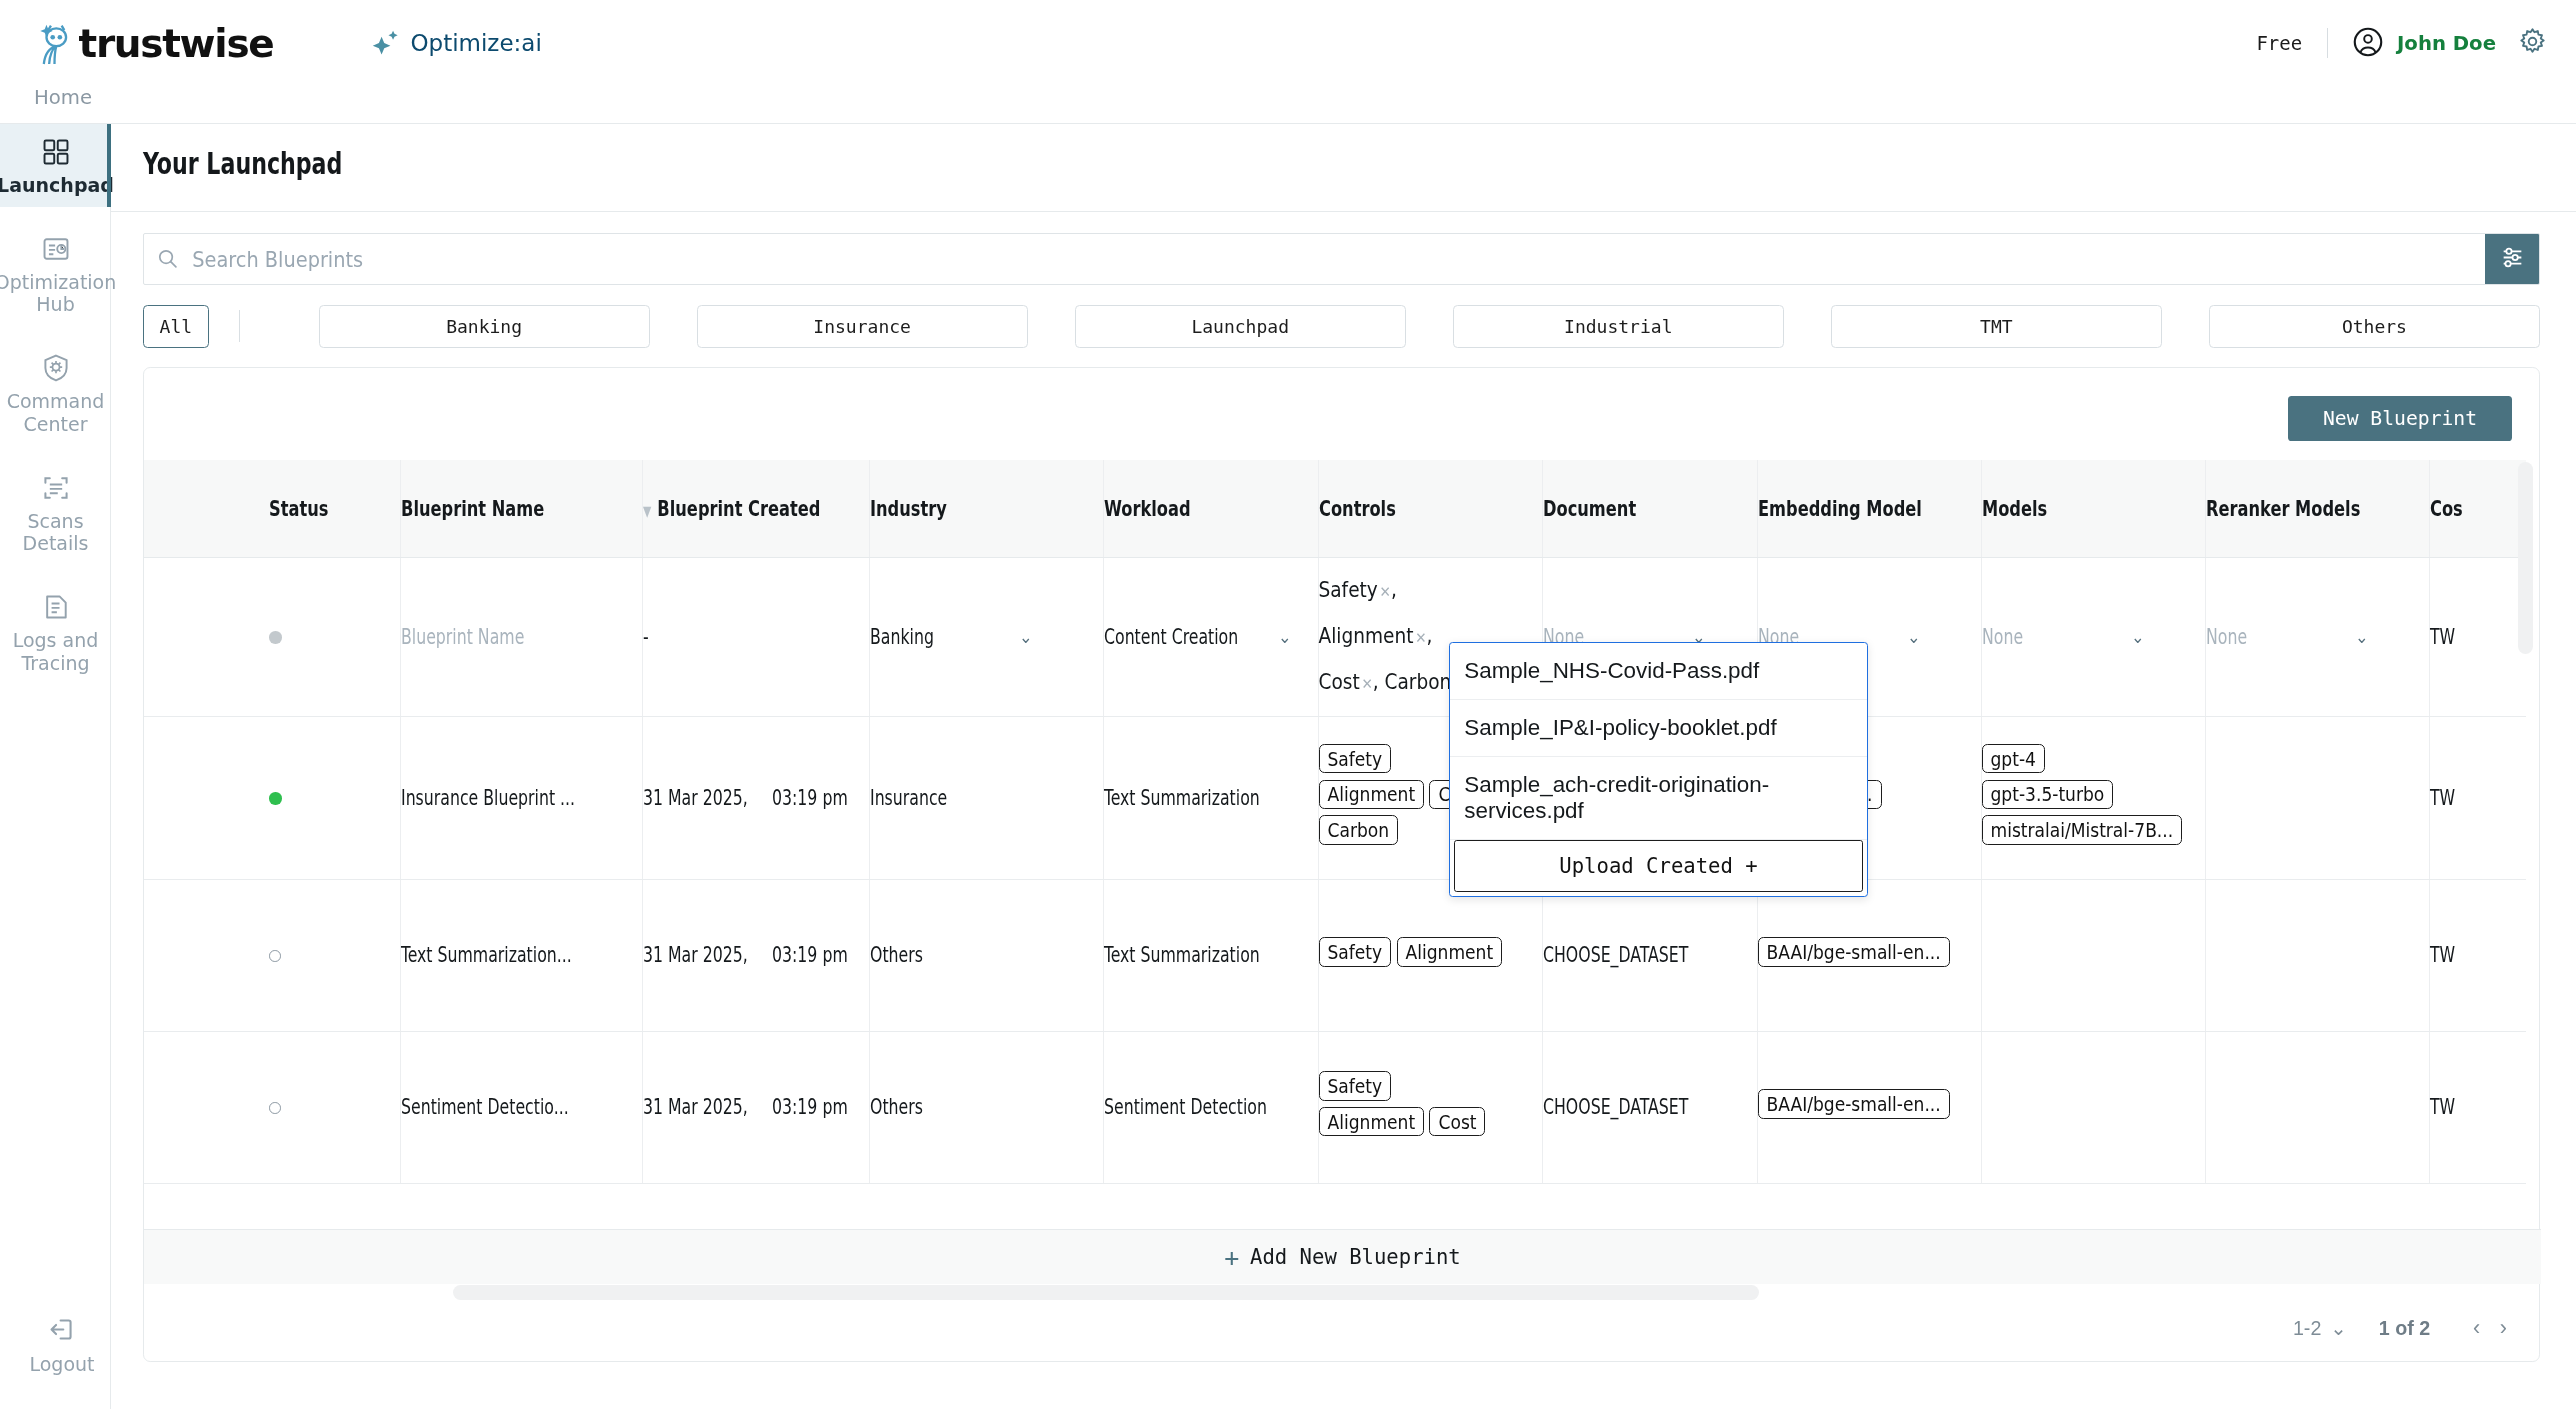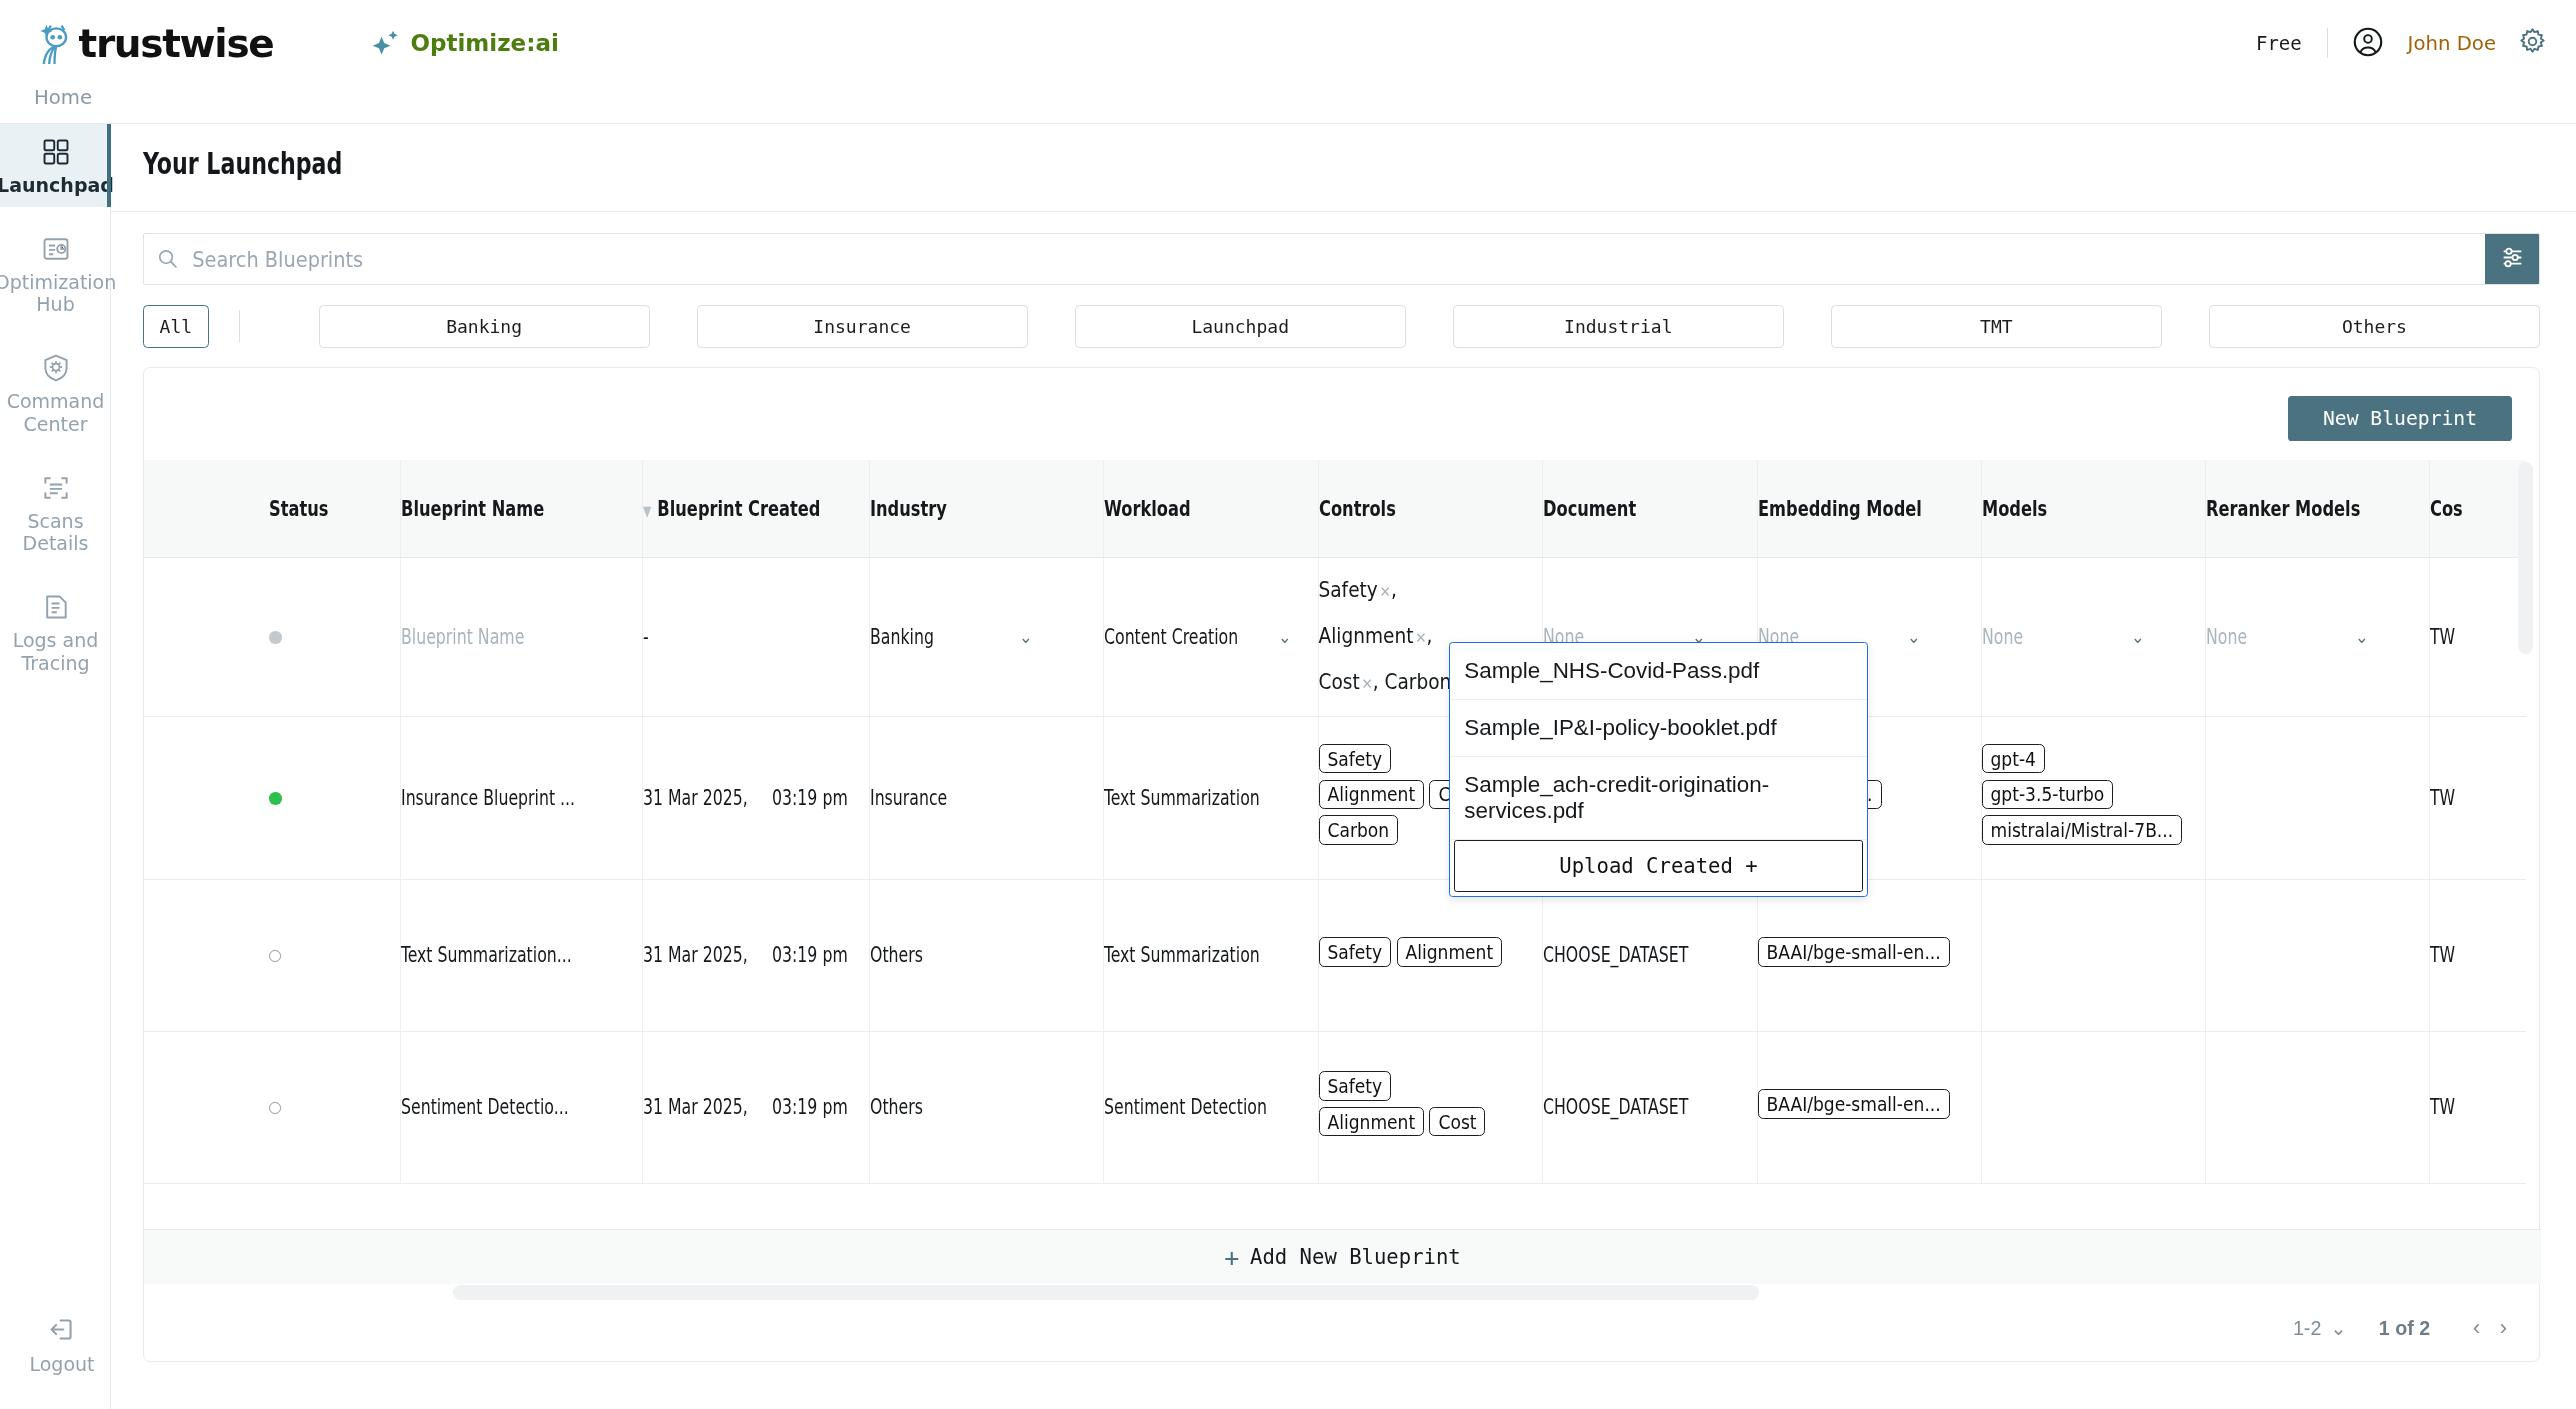--- a/index.html
+++ b/index.html
@@ -19,34 +19,34 @@
   .owl { width: 41px; height: 45px; position: relative; }
   .brand-text {
     font-family: "DejaVu Sans", sans-serif;
     font-weight: bold; font-size: 39px; letter-spacing: -1.3px;
     color: #111; margin-left: 3.6px;
   }
   .optimize-wrap { display: flex; align-items: center; margin-left: 98px; }
   .sparkle { width: 30px; height: 30px; position: relative; }
   .optimize-text {
     font-family: "DejaVu Sans", sans-serif;
-    font-weight: bold; font-size: 23px; color: #4d7c0f; margin-left: 9px;
+    font-weight: normal; font-size: 23px; color: #0c4a6e; margin-left: 9px;
   }
   .topbar-right {
     margin-left: auto; margin-right: 30px;
     display: flex; align-items: center; gap: 0px;
   }
   .plan-label {
     font-family: "DejaVu Sans Mono", monospace;
     font-size: 19px; color: #1b1b1b; margin-right: 25px;
   }
   .vdiv { width: 0.9px; height: 30px; background: #d7dde1; margin-right: 25px; }
   .user-name {
     font-family: "DejaVu Sans", sans-serif;
-    font-weight: normal; font-size: 19.7px; color: #a16207; margin-left: 25px;
+    font-weight: bold; font-size: 19.7px; color: #15803d; margin-left: 14px;
   }
   .gear { margin-left: 23px; }
 
   
   .breadcrumb {
     position: absolute; top: 86px; left: 34px;
     font-family: "DejaVu Sans", sans-serif;
     font-size: 19.7px; color: #8b98a3;
   }
   .hrule-top {

